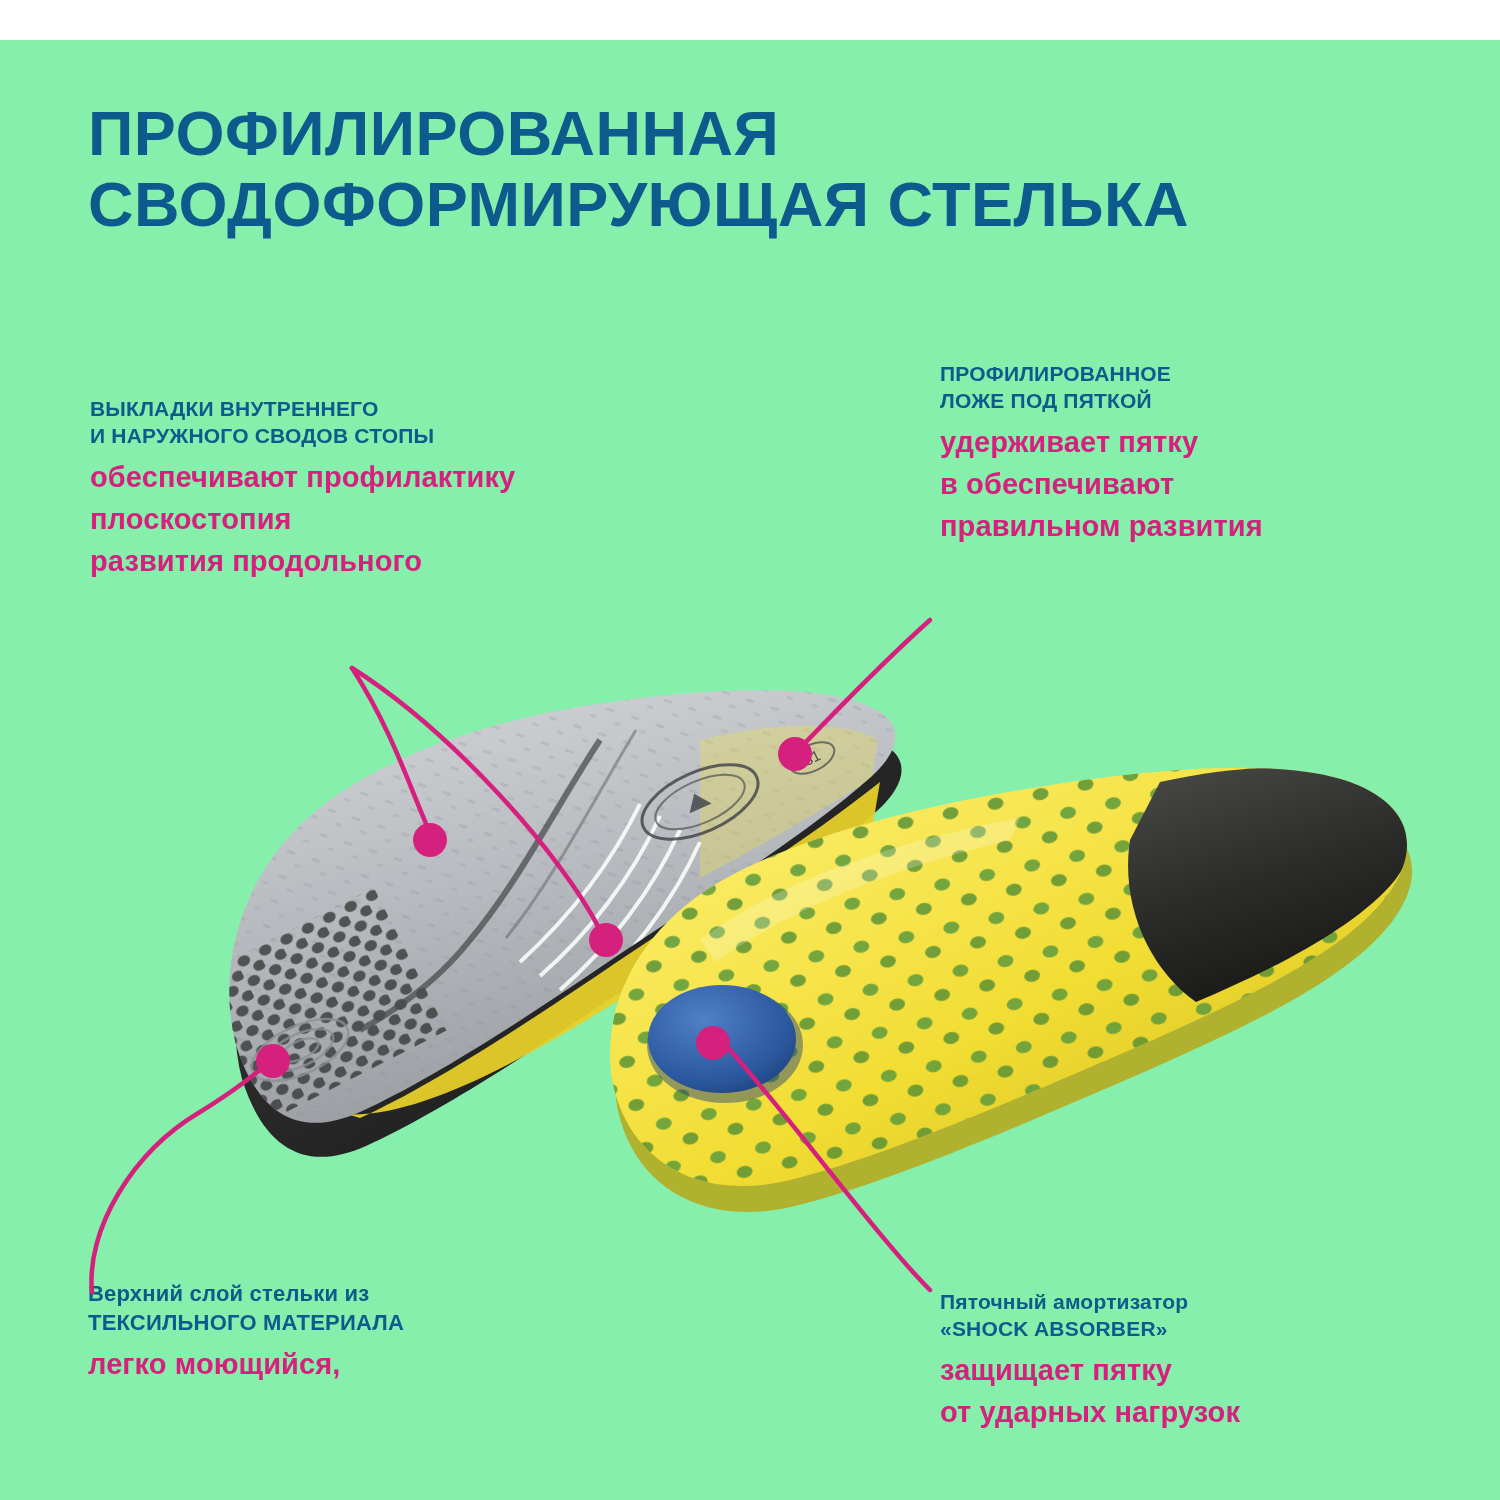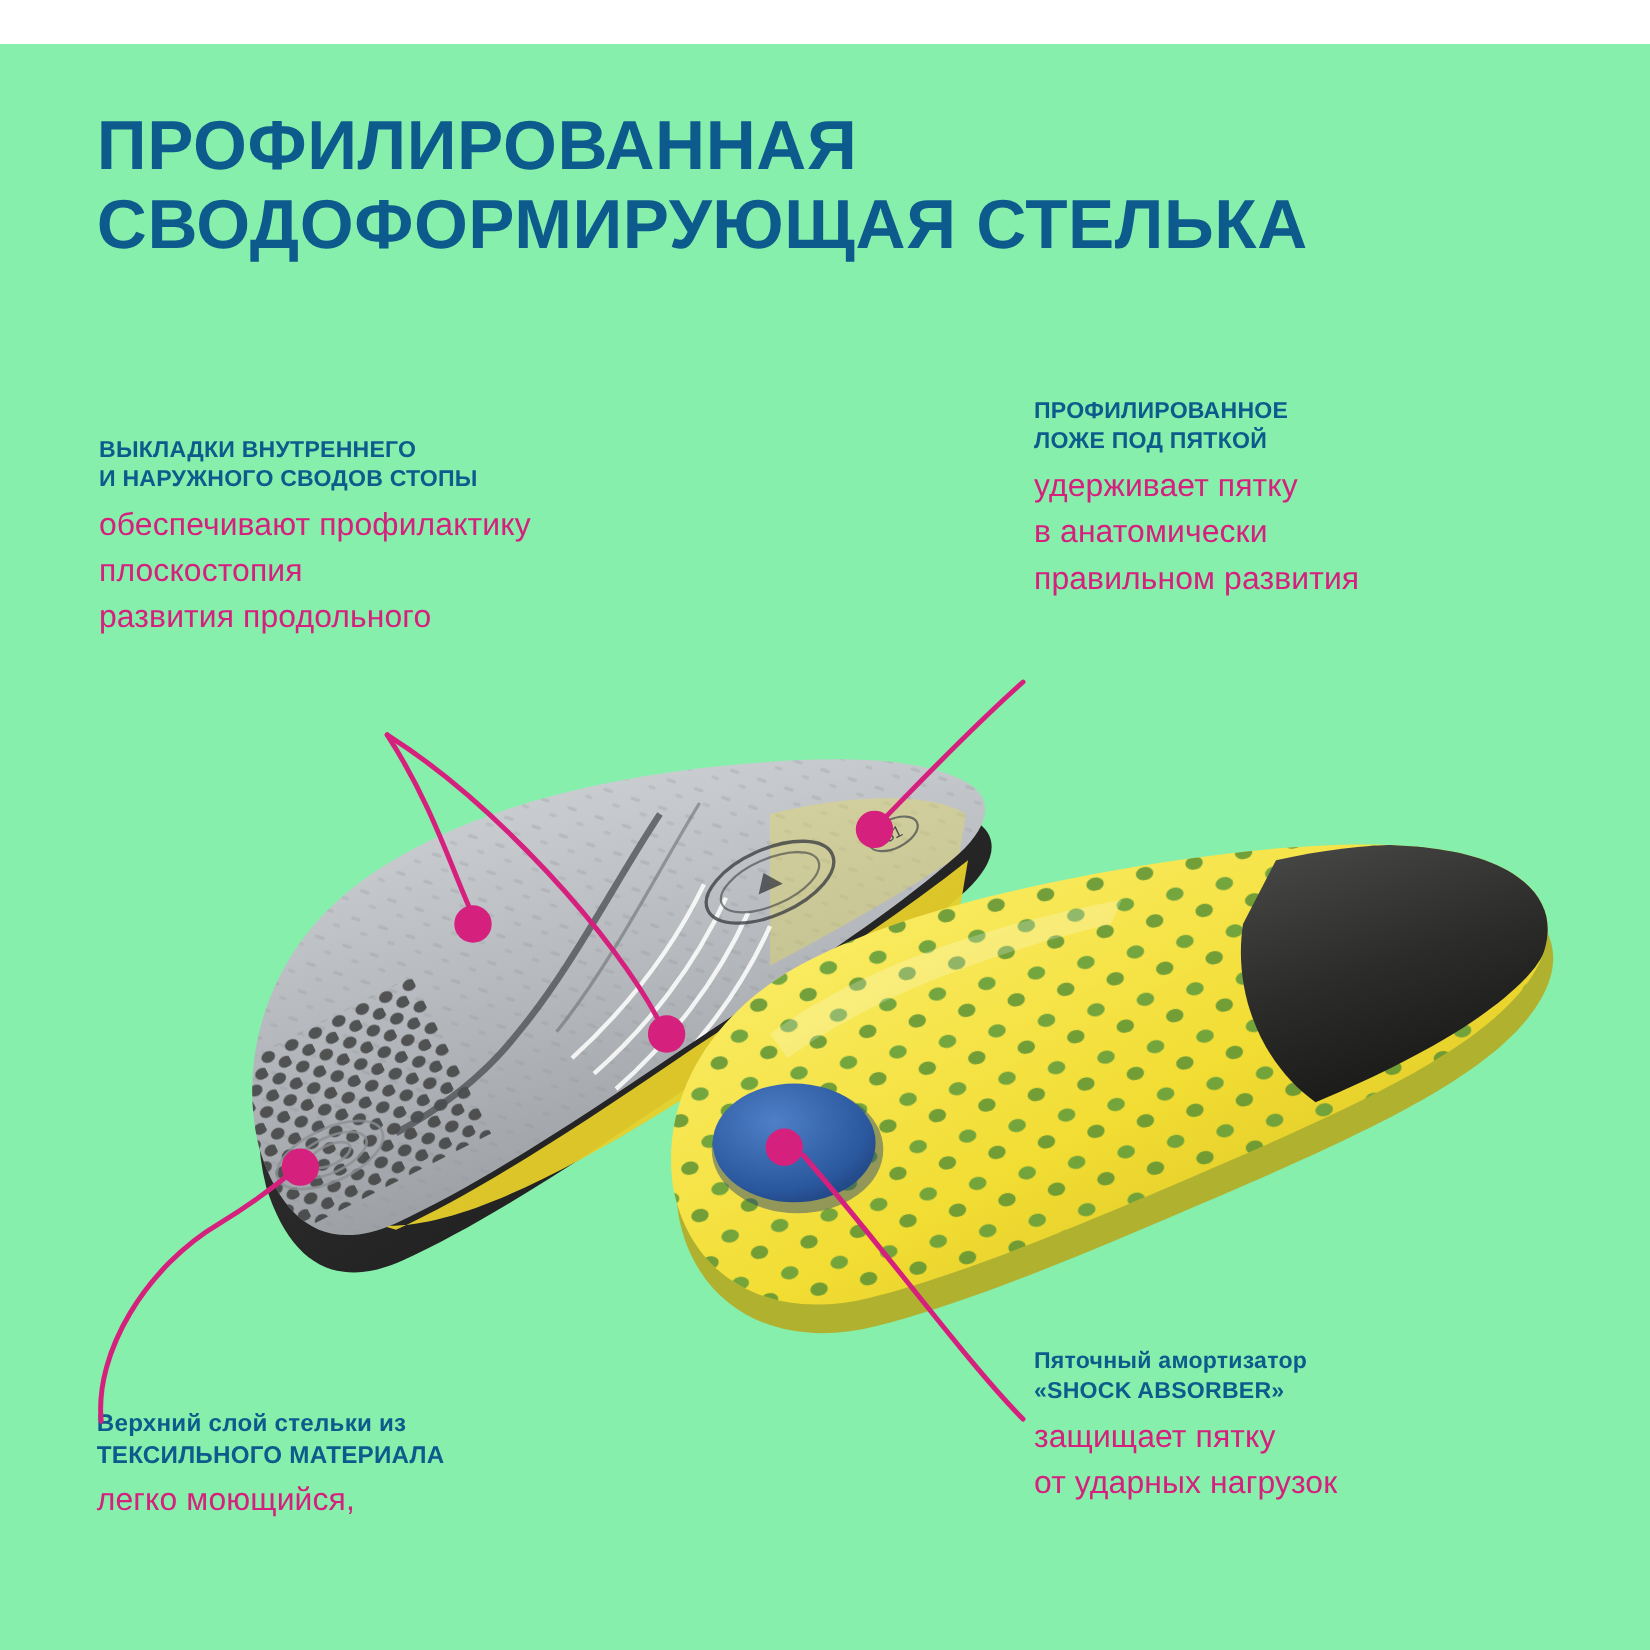--- a/index.html
+++ b/index.html
@@ -37,38 +37,38 @@
   .callout { position: absolute; }
   .callout .head {
     color: #0d5b8c;
     font-weight: bold;
     font-size: 21px;
     line-height: 1.30;
     letter-spacing: 0.2px;
   }
   .callout .sub {
     color: #d6207e;
-    font-weight: normal;
+    font-weight: bold;
     font-size: 29px;
     line-height: 1.45;
     margin-top: 6px;
     letter-spacing: 0.1px;
   }
   .callout .head span,
   .callout .sub span { display: block; }
 
   
   #c-arch { left: 90px; top: 355px; width: 790px; }
   
   #c-heel { left: 940px; top: 320px; width: 530px; }
   
   #c-textile { left: 88px; top: 1240px; width: 700px; }
   #c-textile .head { font-size: 22px; }
   
-  #c-shock { left: 940px; top: 1184px; width: 520px; }
+  #c-shock { left: 940px; top: 1248px; width: 520px; }
 
   
   #overlay {
     position: absolute;
     left: 0; top: 0;
     width: 1500px; height: 1500px;
     pointer-events: none;
   }
 
   
@@ -267,21 +267,21 @@
     </div>
   </div>
 
   <div class="callout" id="c-heel">
     <div class="head">
       <span>ПРОФИЛИРОВАННОЕ</span>
       <span>ЛОЖЕ ПОД ПЯТКОЙ</span>
     </div>
     <div class="sub">
       <span>удерживает пятку</span>
-      <span>в анатомически</span>
+      <span>в обеспечивают</span>
       <span>правильном развития</span>
     </div>
   </div>
 
   <div class="callout" id="c-textile">
     <div class="head">
       <span>Верхний слой стельки из</span>
       <span>ТЕКСИЛЬНОГО МАТЕРИАЛА</span>
     </div>
     <div class="sub">

